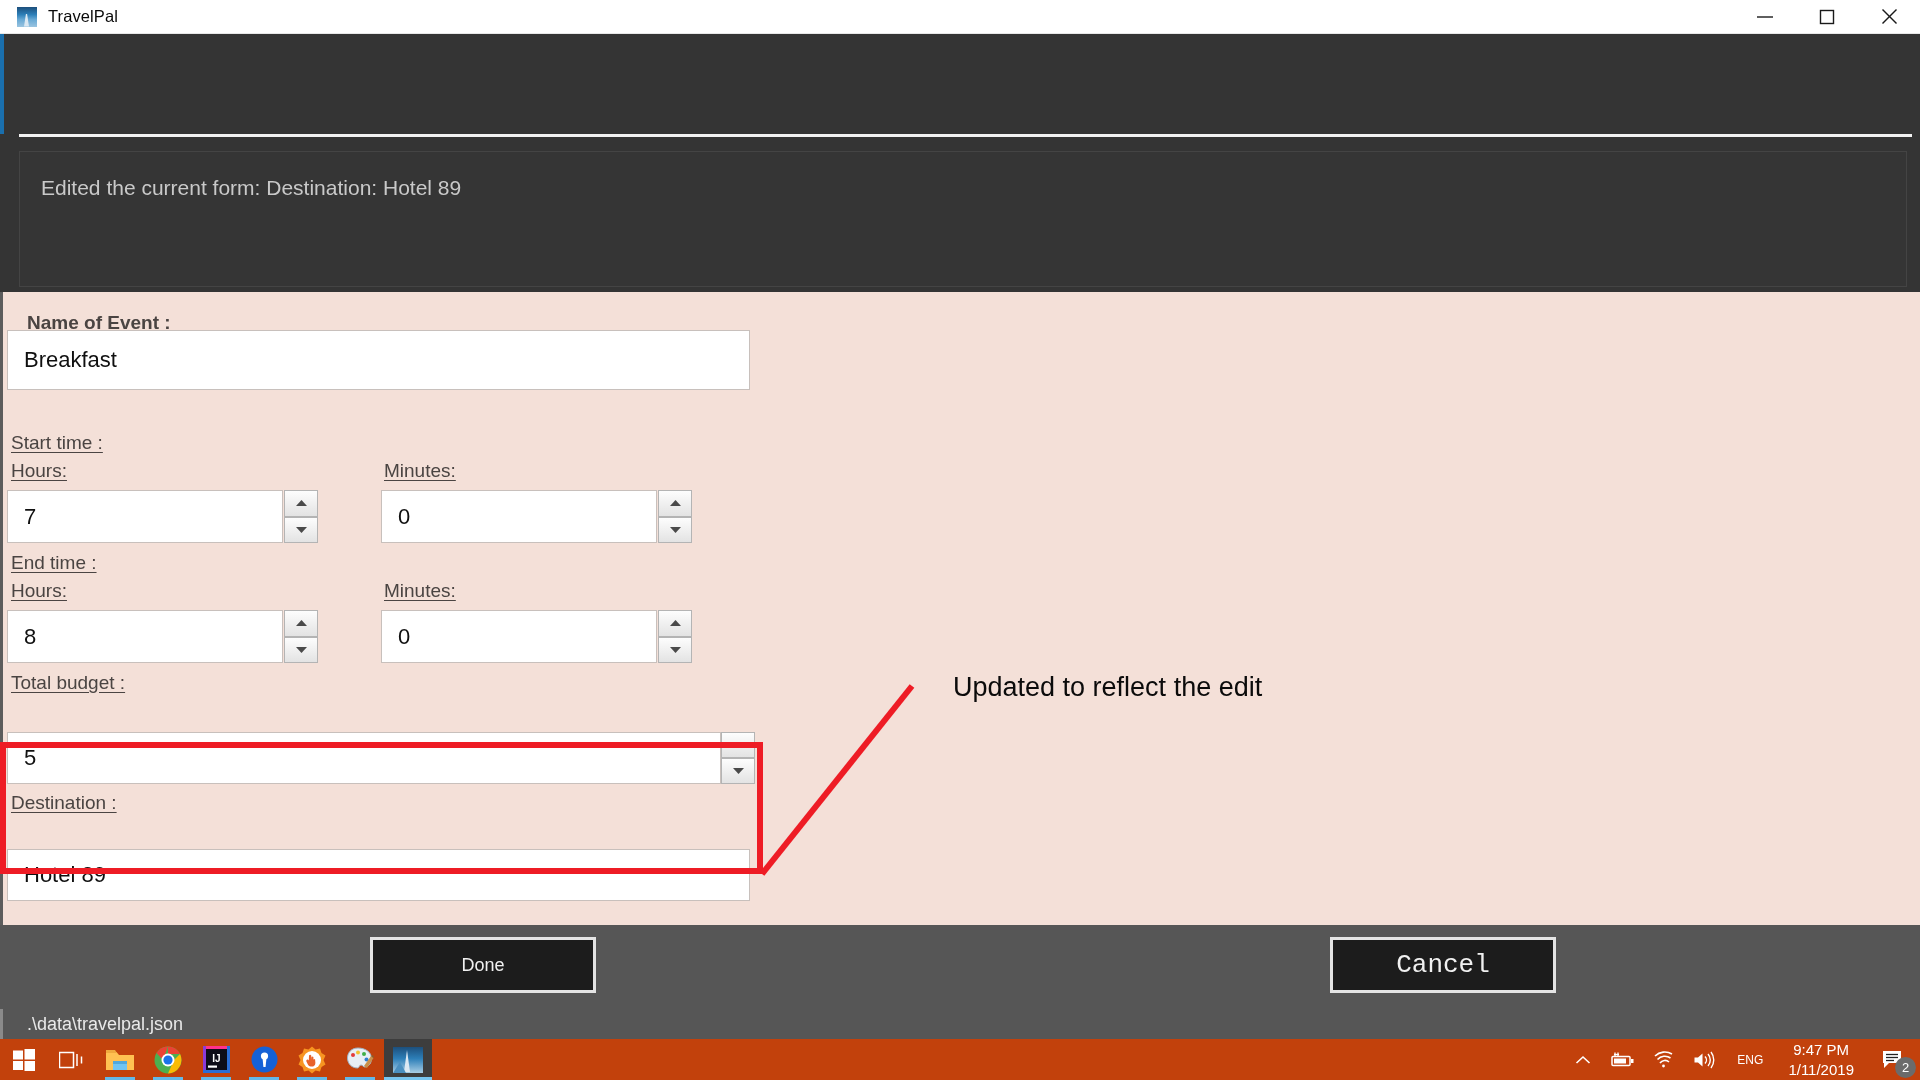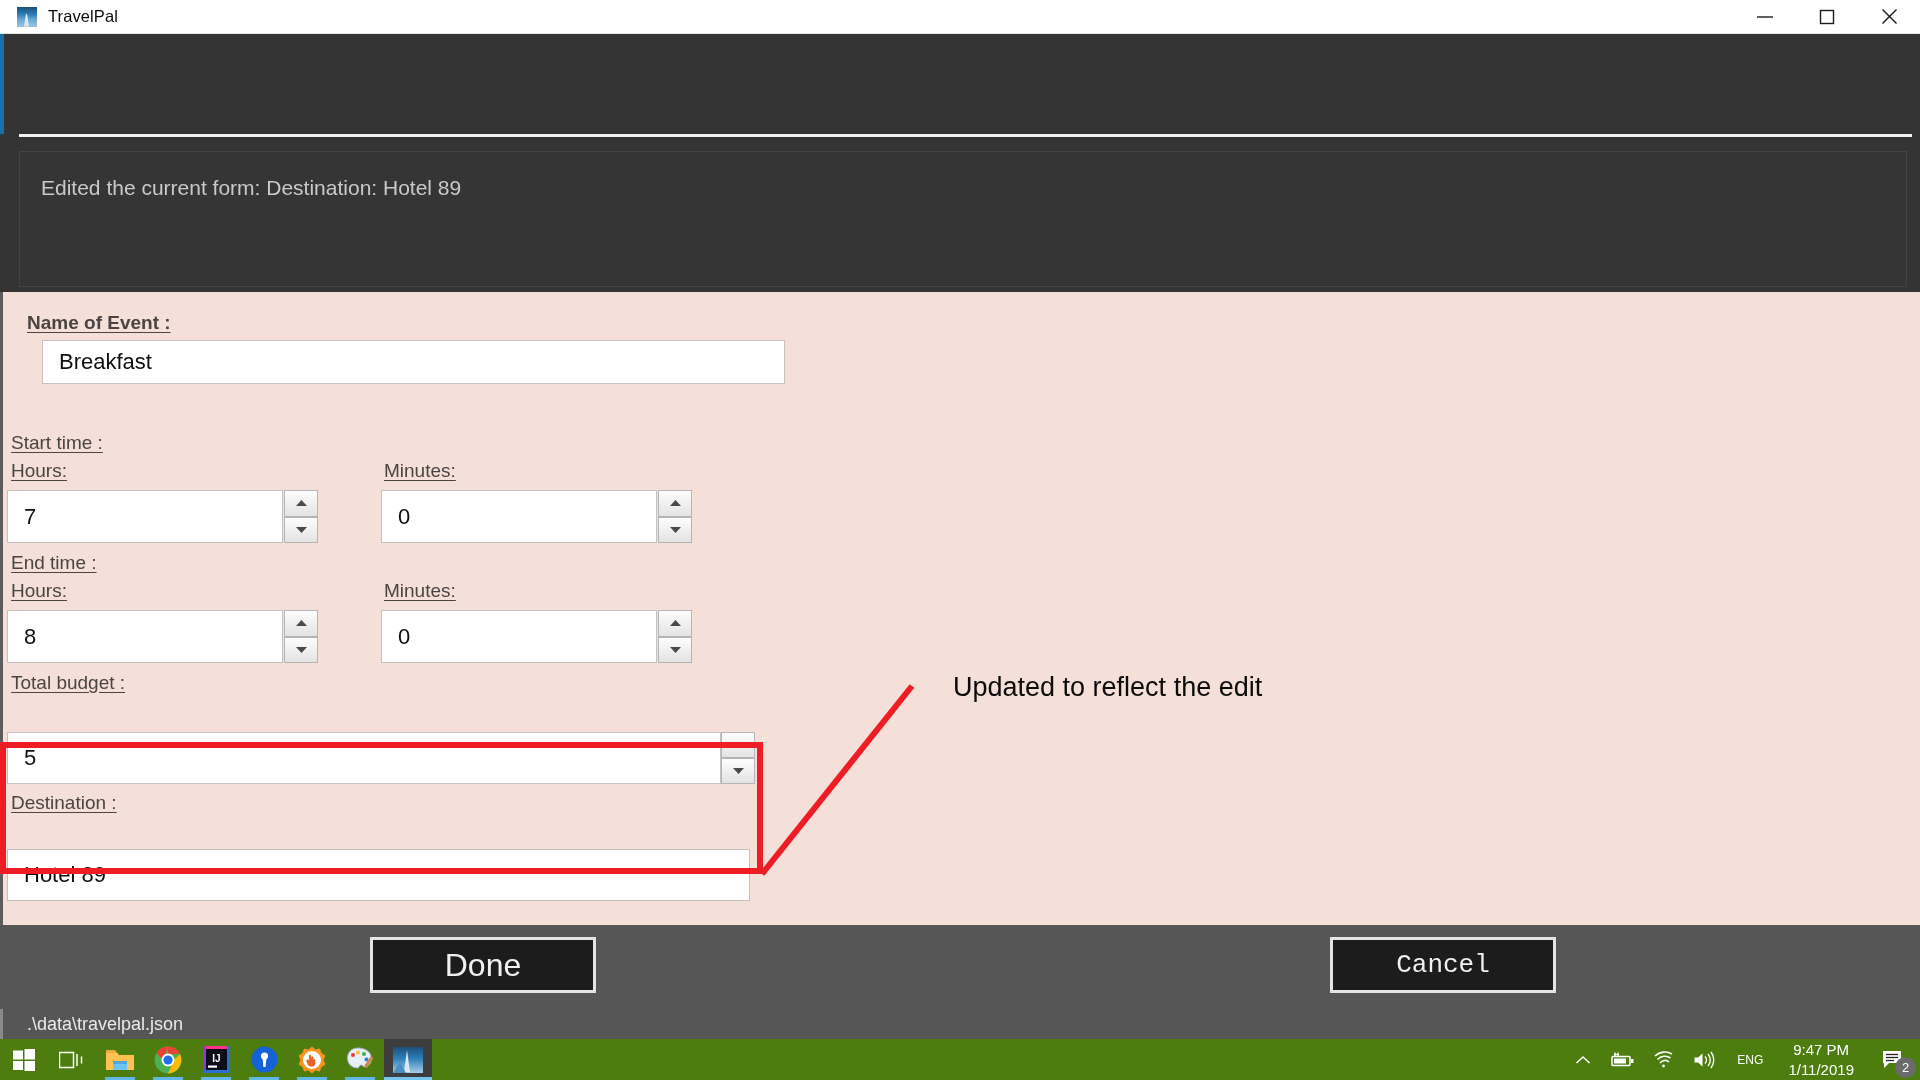--- a/index.html
+++ b/index.html
@@ -144,21 +144,21 @@
     background: #565656;
   }
   .bigbtn {
     position: absolute; top: 12px;
     height: 56px;
     background: #1c1c1c;
     border: 3px solid #e4e4e4;
     display: flex; align-items: center; justify-content: center;
     color: #f0f0f0;
   }
-  #btn-done { left: 370px; width: 226px; font-size: 32px; }
+  #btn-done { left: 370px; width: 226px; font-size: 18px; }
   #btn-cancel {
     left: 1330px; width: 226px; font-size: 26px;
     font-family: "Liberation Mono", monospace;
   }
 
   
   #statusbar {
     position: absolute; top: 975px; left: 0;
     width: 1920px; height: 30px;
     background: #565656;
@@ -166,21 +166,21 @@
     display: flex; align-items: center;
   }
   #status-text {
     margin-left: 24px; font-size: 18px; color: #e9e9e9;
   }
 
   
   #taskbar {
     position: absolute; top: 1039px; left: 0;
     width: 1920px; height: 41px;
-    background: #4d7c0f;
+    background: #c2410c;
     display: flex; align-items: center; justify-content: flex-end;
   }
   .tbicon {
     width: 48px; height: 41px;
     display: flex; align-items: center; justify-content: center;
     position: relative; flex: 0 0 auto;
   }
   .tbicon.pinned::after {
     content: ""; position: absolute; bottom: 0; left: 9px;
     width: 30px; height: 3px; background: #63b8e8;
@@ -250,21 +250,21 @@
   </div>
   <div id="toolbar-rule"></div>
 
   <div id="log-panel">
     <div id="log-text">Edited the current form: Destination: Hotel 89</div>
   </div>
 
   <div id="form-area">
 
     <div class="flabel" style="left:24px; top:20px;font-weight:bold;">Name of Event : </div>
-    <div class="finput" style="left:4px; top:48px; width:743px; height:44px;margin-left:35px;">
+    <div class="finput" style="left:4px; top:38px; width:743px; height:60px;">
       <span>Breakfast</span>
     </div>
 
     <div class="flabel" style="left:8px; top:140px;text-align:right;">Start time : </div>
     <div class="flabel" left-note="start-hours" style="left:8px; top:168px;">Hours:</div>
     <div class="finput" style="left:4px; top:198px; width:276px; height:53px;">
       <span>7</span>
     </div>
     <div class="spinner" style="left:281px; top:198px; height:53px;">
       <div class="spinbtn">

